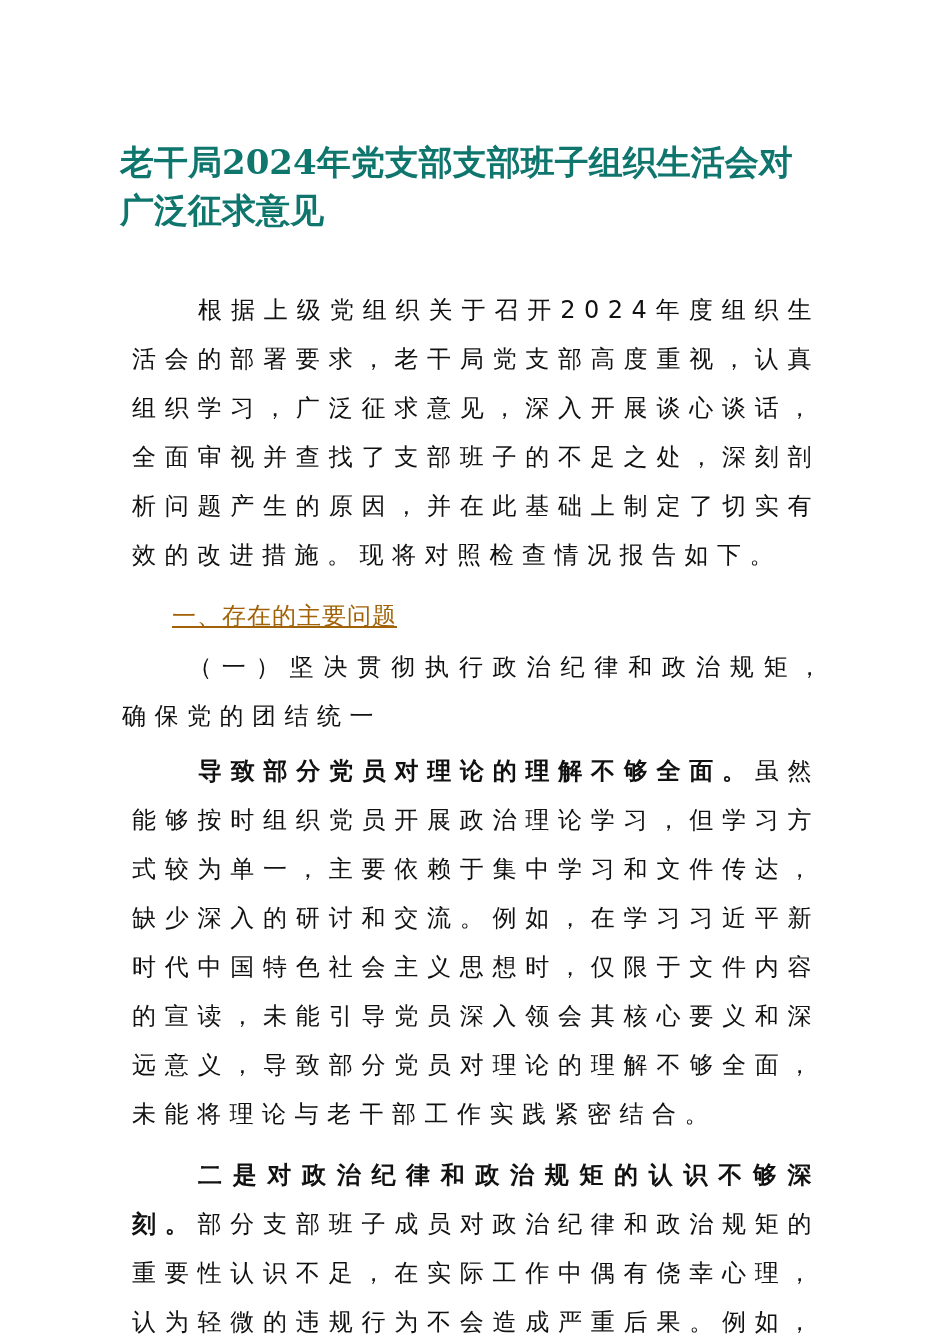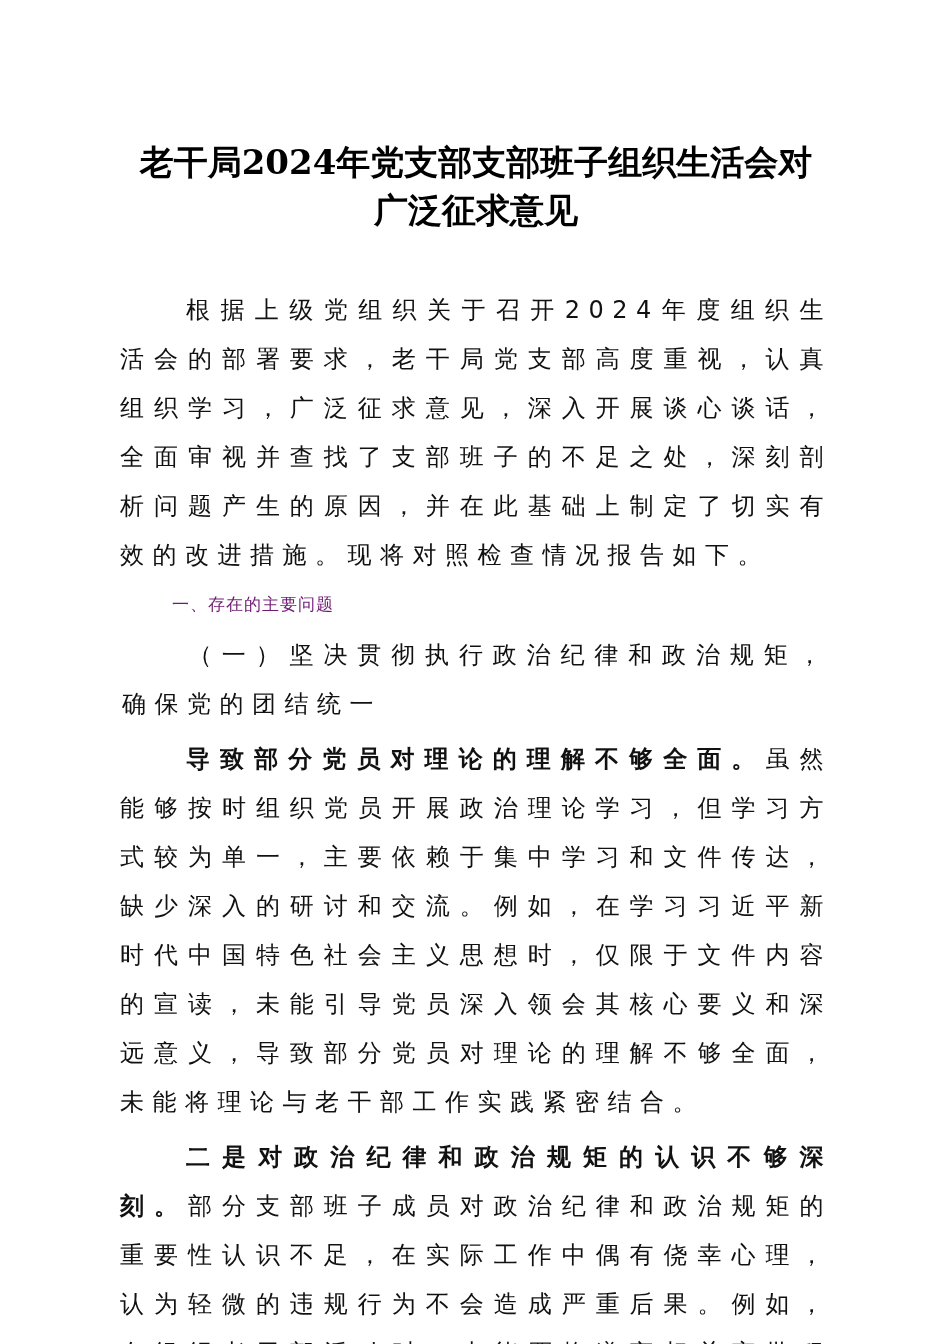--- a/index.html
+++ b/index.html
@@ -3,46 +3,46 @@
 <meta charset="utf-8">
 <style>
   html, body { margin: 0; padding: 0; background: #ffffff; }
   body { width: 950px; height: 1344px; position: relative; overflow: hidden; }
   .page { position: absolute; left: 120px; top: 138px; width: 712px; color: #111; }
   .title {
     font-family: "DejaVu Serif", "Liberation Serif", serif;
     font-weight: bold;
     font-size: 34px;
     line-height: 48px;
-    text-align: center;
     margin: 0;
     letter-spacing: 0px;
-    color: #000000;
+    color: #0f766e;
   }
   .title .line { display: block; }
   .body-text {
     font-family: "DejaVu Sans", "Liberation Sans", sans-serif;
     font-size: 24px;
     line-height: 49px;
     letter-spacing: 8.5px;
     text-align: justify;
-    margin: 0;
+    margin: 12px;
     color: #111;
     font-weight: normal;
   }
   .indent { text-indent: 66px; }
   .p-intro { margin-top: 52px; }
   .h1 {
     font-family: "DejaVu Sans", "Liberation Sans", sans-serif;
-    font-size: 17px;
+    font-size: 24px;
     line-height: 49px;
     letter-spacing: 1px;
     text-indent: 52px;
     margin: 0;
-    color: #701a75;
+    color: #a16207;
+    text-decoration: underline;
   }
   .h2 { margin: 2px; }
   .lead { font-weight: bold; }
   .para-gap { margin-top: 6px; }
 </style>
 </head>
 <body>
 
 <div class="page">
   <h1 class="title">

